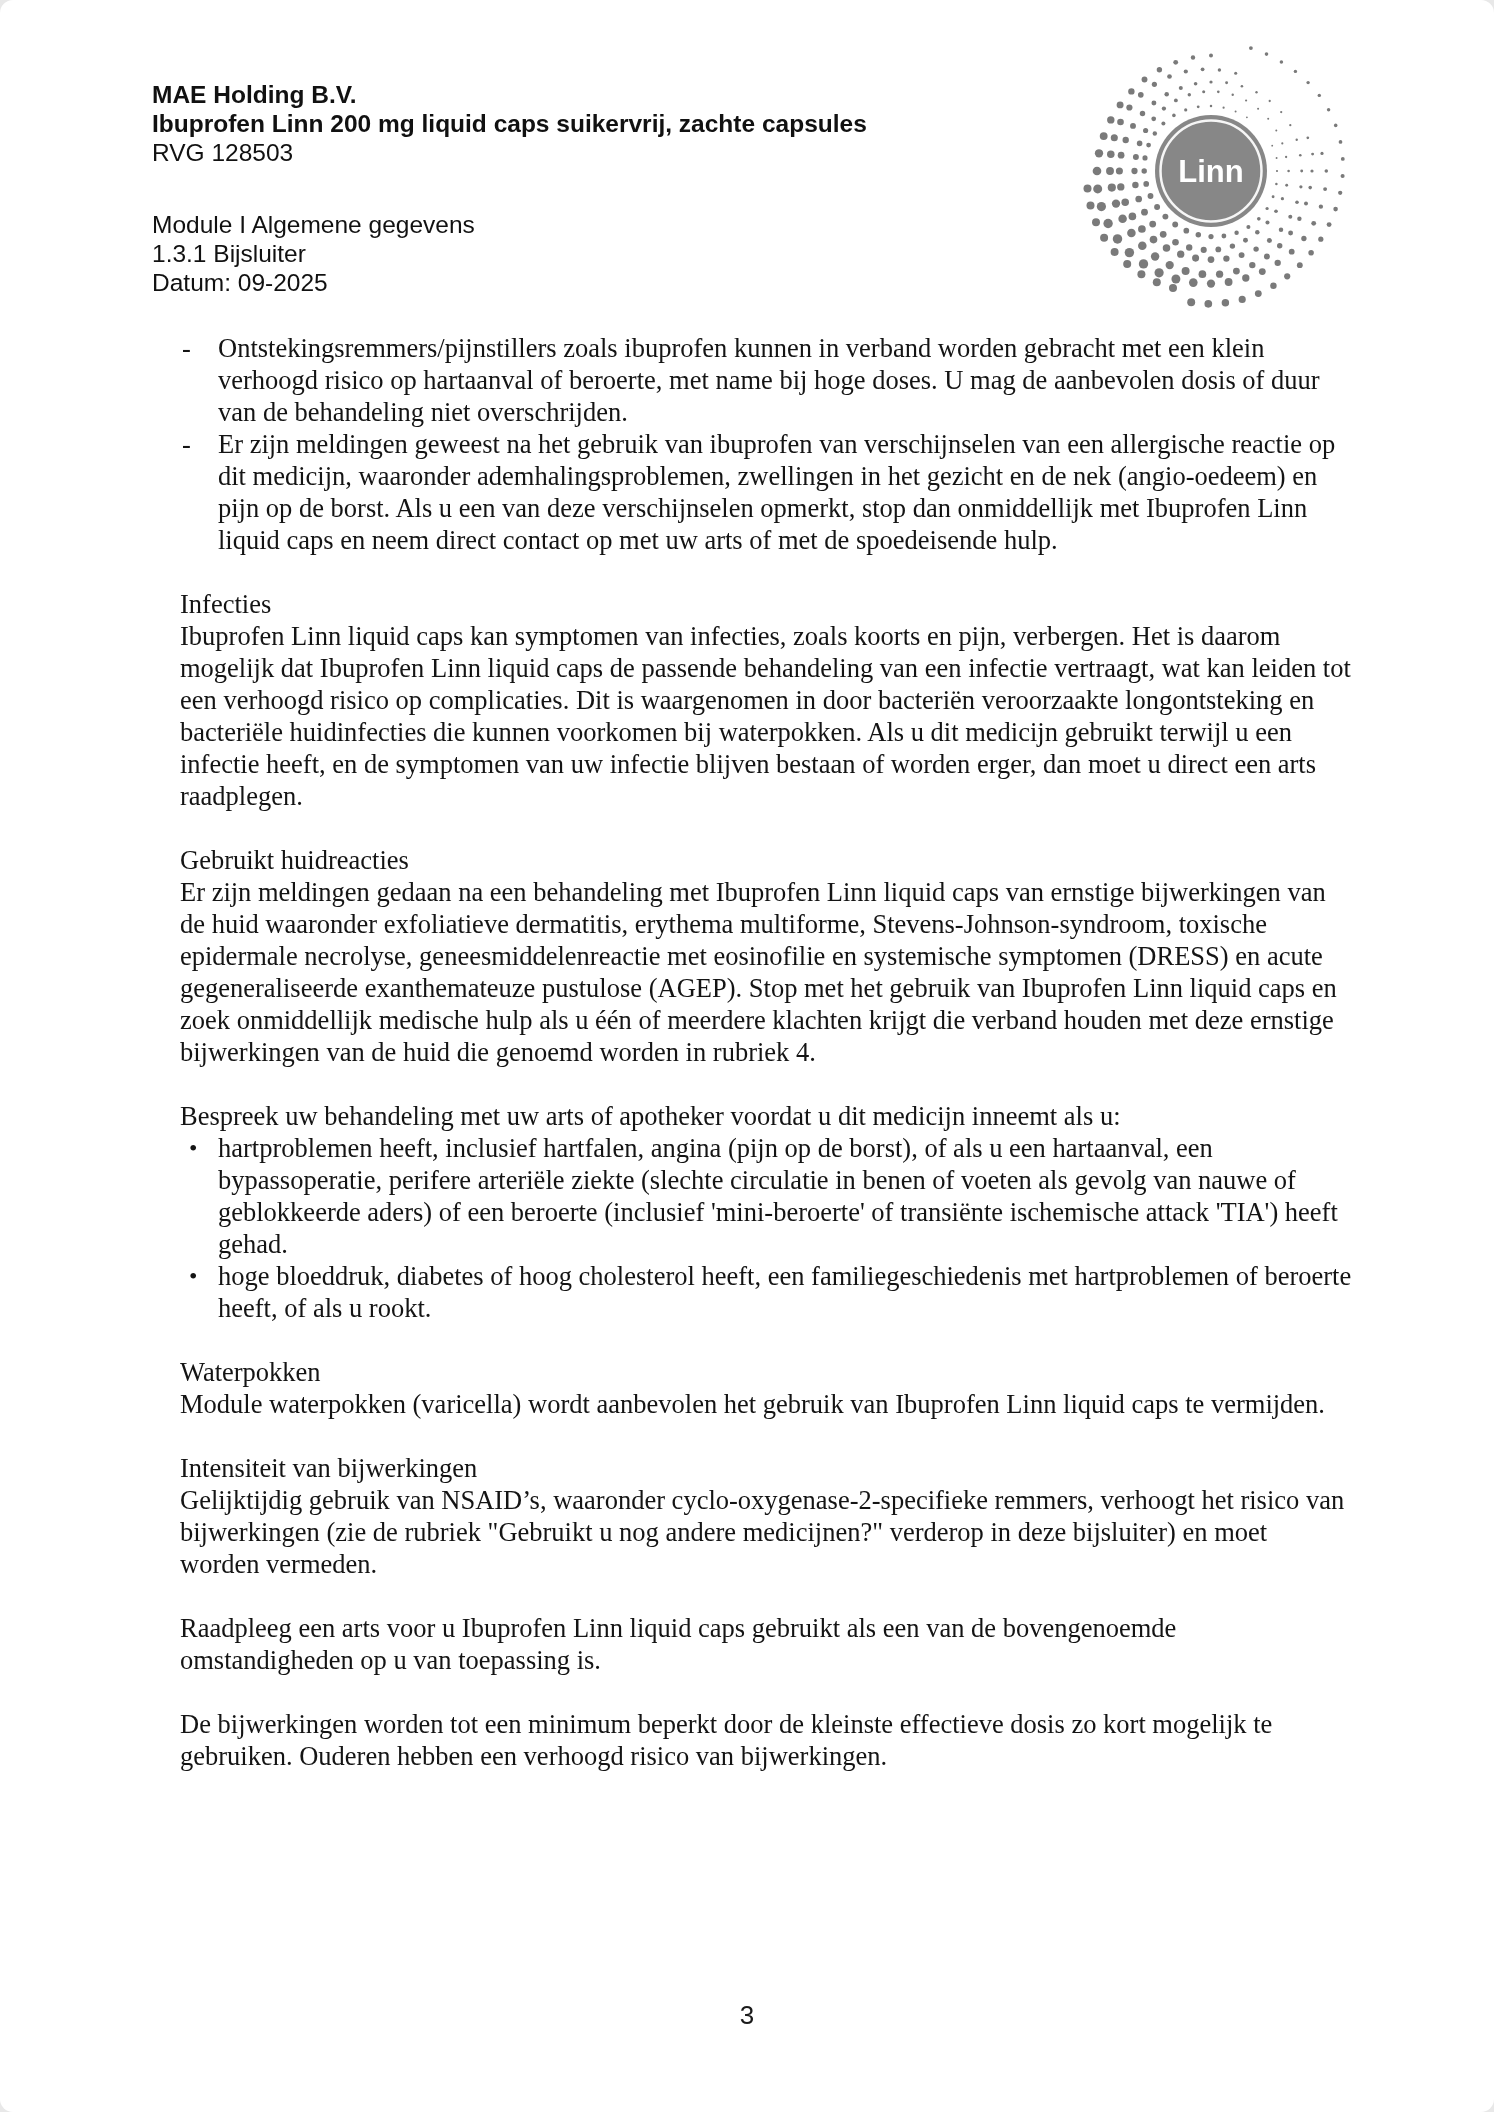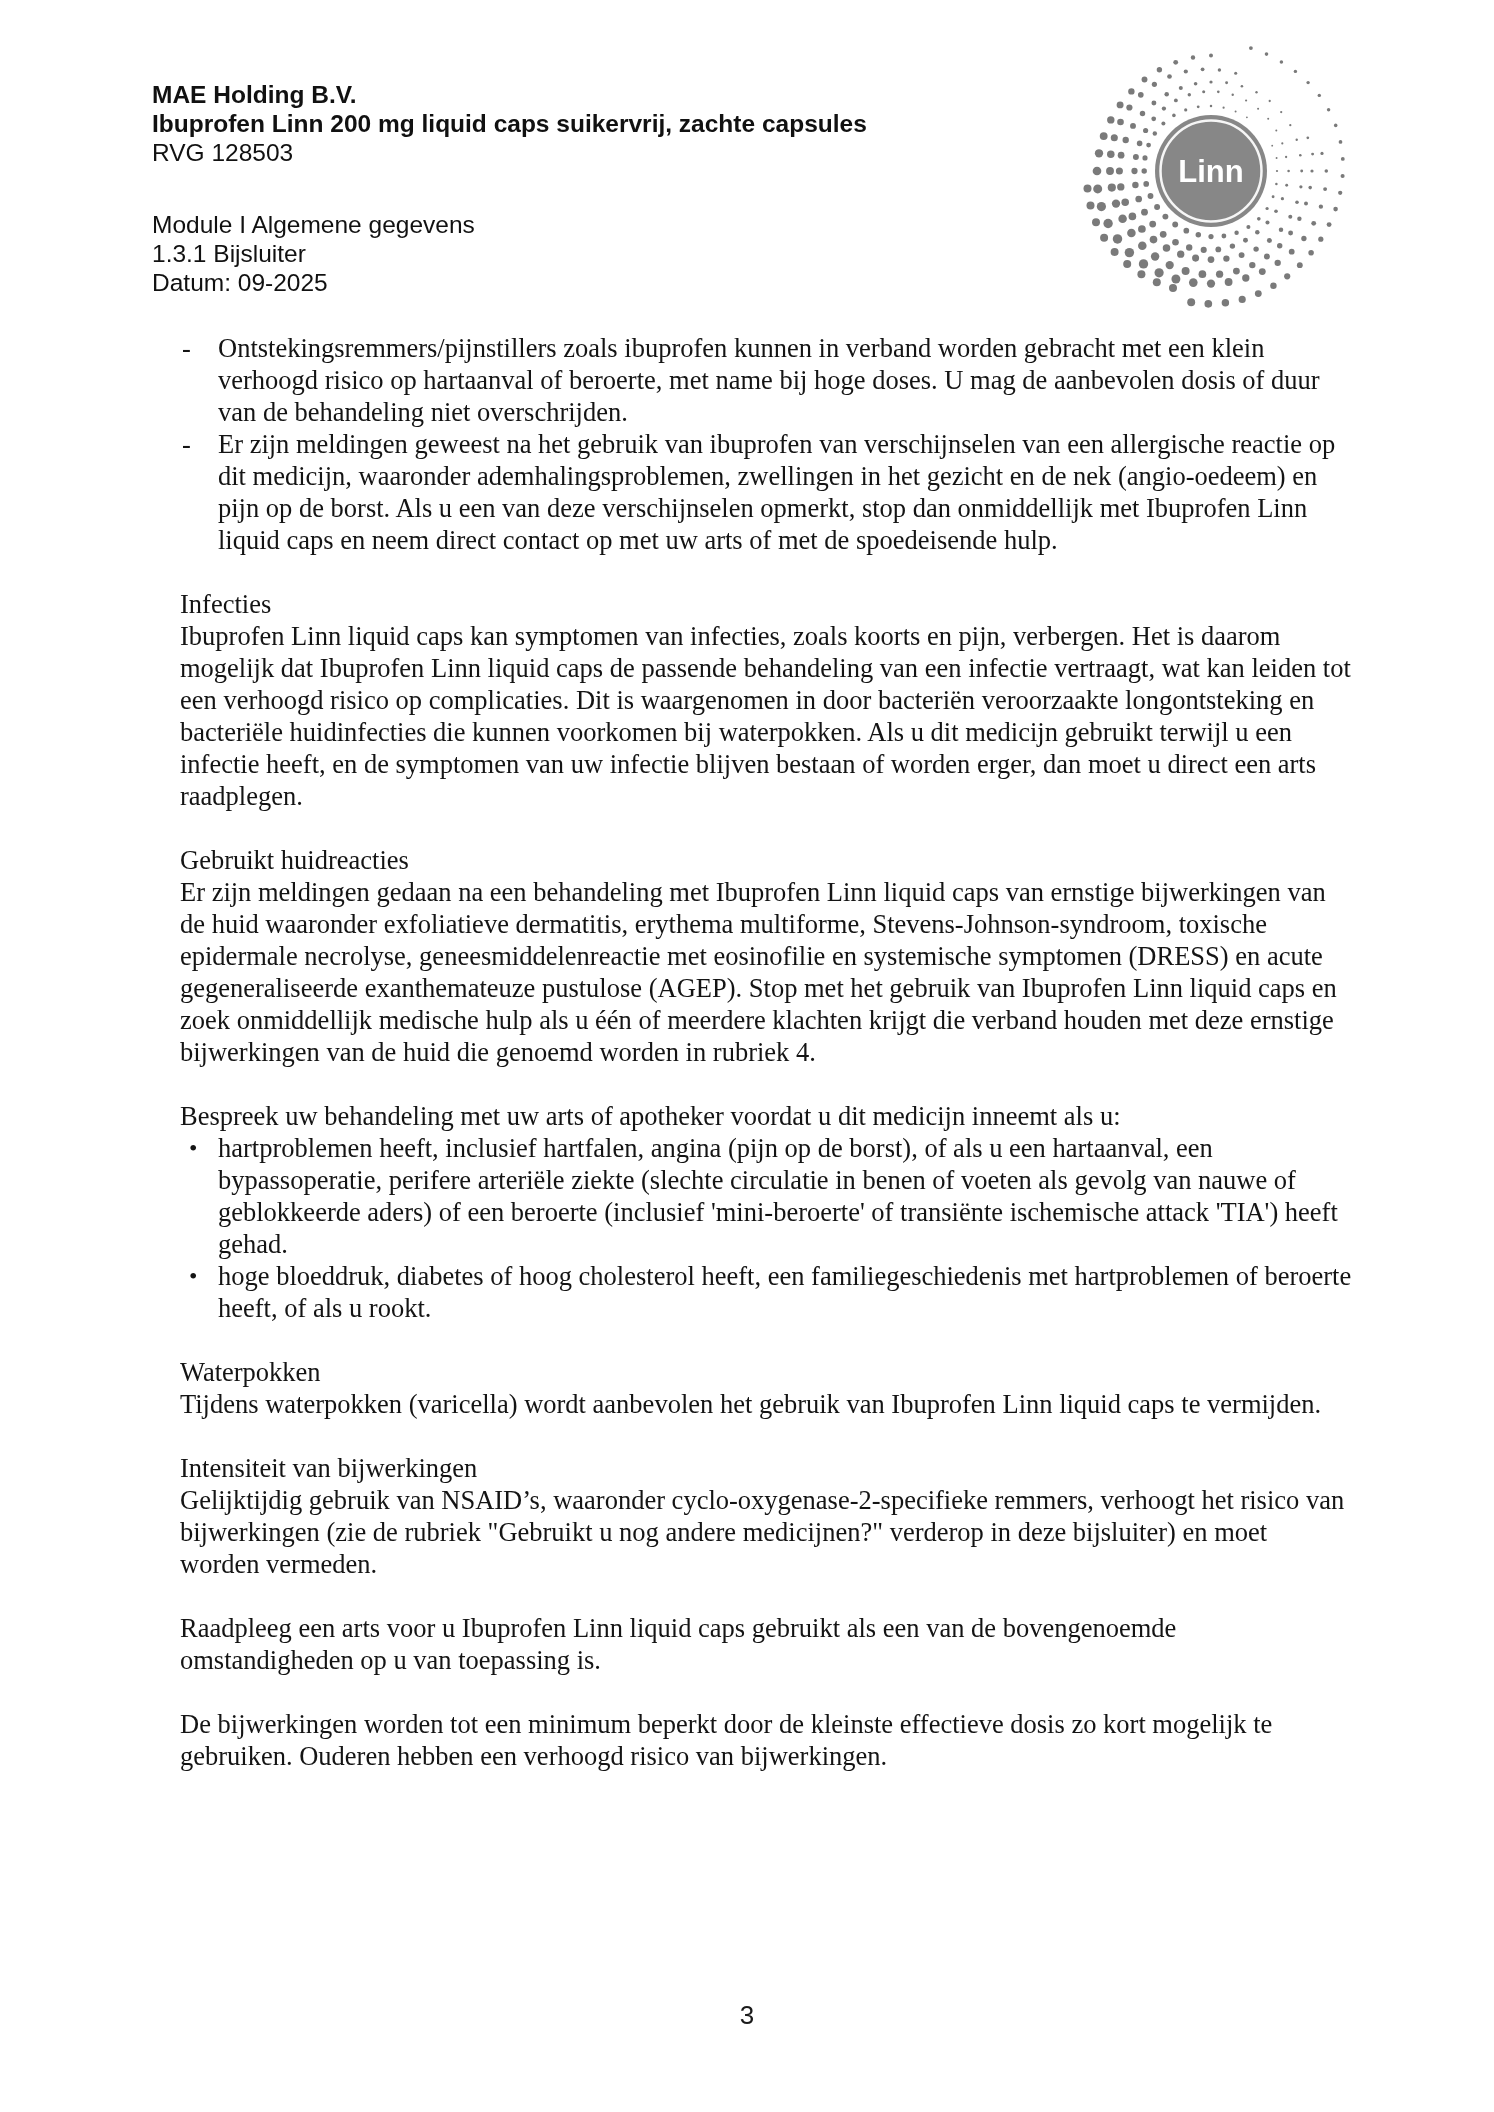--- a/index.html
+++ b/index.html
@@ -4,20 +4,21 @@
 <style>
   * { margin: 0; padding: 0; box-sizing: border-box; }
   html, body { background: #e8e8e8; }
   body { width: 1494px; height: 2112px; position: relative; }
   .page {
     position: absolute; left: 0; top: 0;
     width: 1494px; height: 2112px;
     background: #ffffff;
     color: #141414;
     overflow: hidden;
+    border-radius: 13px;
   }
 
   
   .doc-header {
     position: absolute; left: 152px; top: 80px;
     font-family: "Liberation Sans", sans-serif;
     font-size: 24.5px; line-height: 29px;
     color: #111;
   }
   .hdr-bold { font-weight: bold; }
@@ -313,21 +314,21 @@
         </li>
         <li class="li">
           <span class="marker">•</span>
           <span class="li-text">hoge bloeddruk, diabetes of hoog cholesterol heeft, een familiegeschiedenis met hartproblemen of beroerte heeft, of als u rookt.</span>
         </li>
       </ul>
     </section>
 
     <section>
       <div>Waterpokken</div>
-      <p>Tijdens waterpokken (varicella) wordt aanbevolen het gebruik van Ibuprofen Linn liquid caps te vermijden.</p>
+      <p>Module waterpokken (varicella) wordt aanbevolen het gebruik van Ibuprofen Linn liquid caps te vermijden.</p>
     </section>
 
     <section>
       <div>Intensiteit van bijwerkingen</div>
       <p>Gelijktijdig gebruik van NSAID’s, waaronder cyclo-oxygenase-2-specifieke remmers, verhoogt het risico van bijwerkingen (zie de rubriek "Gebruikt u nog andere medicijnen?" verderop in deze bijsluiter) en moet worden vermeden.</p>
     </section>
 
     <p>Raadpleeg een arts voor u Ibuprofen Linn liquid caps gebruikt als een van de bovengenoemde omstandigheden op u van toepassing is.</p>
 
     <p>De bijwerkingen worden tot een minimum beperkt door de kleinste effectieve dosis zo kort mogelijk te gebruiken. Ouderen hebben een verhoogd risico van bijwerkingen.</p>

